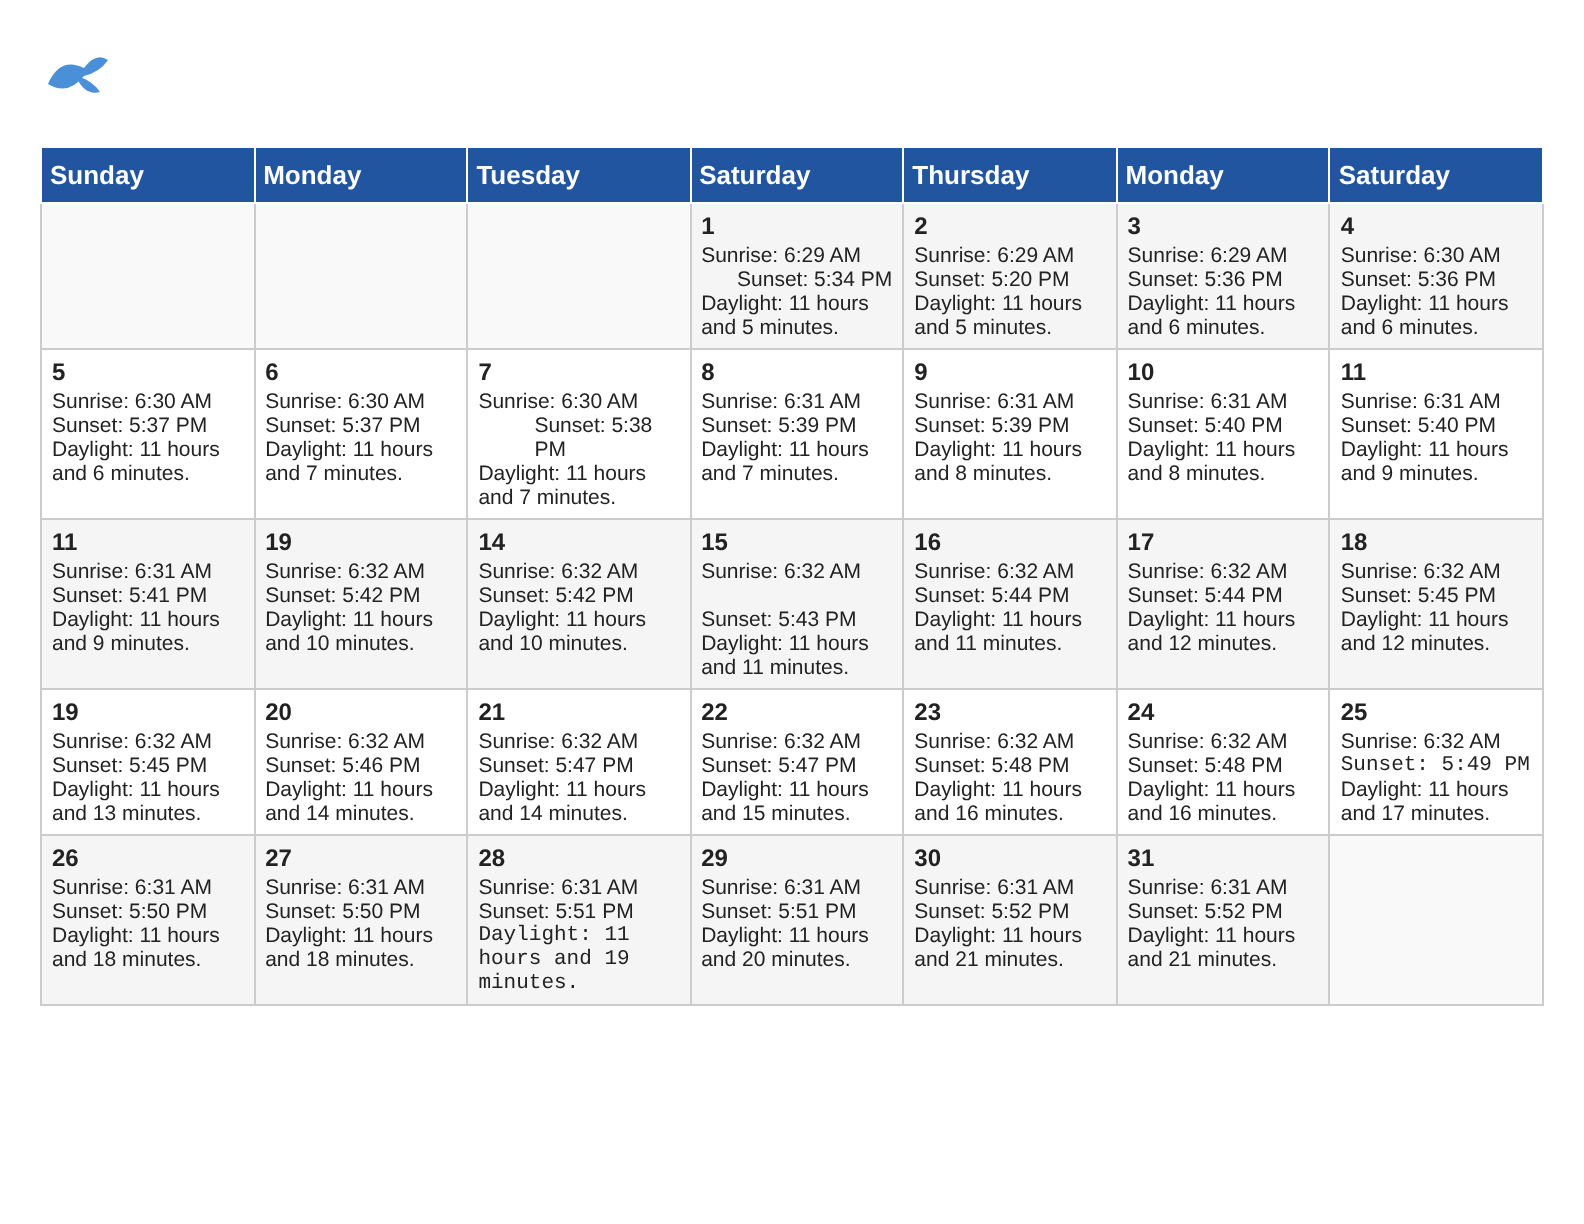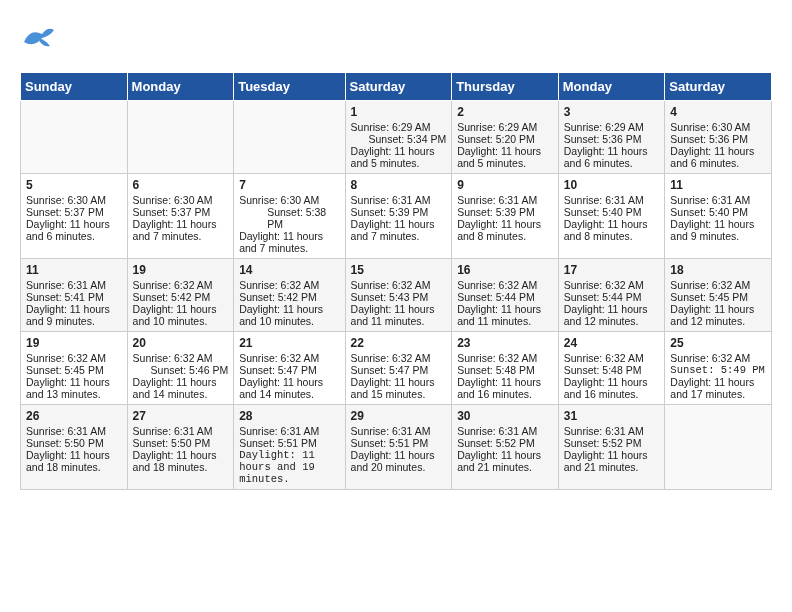--- a/index.html
+++ b/index.html
@@ -214,21 +214,21 @@
         </td>
         <td>
           <span class="day-num">14</span>
           <span style="display: block;">Sunrise: 6:32 AM</span>
           <span style="display: block;">Sunset: 5:42 PM</span>
           <span style="display: block;">Daylight: 11 hours and 10 minutes.</span>
         </td>
         <td>
           <span class="day-num">15</span>
           <span style="display: block;">Sunrise: 6:32 AM</span>
-          <span style="display: block;">Sunset: 5:43 PM</span>
+          <span style="display: block; margin-top: 12px;">Sunset: 5:43 PM</span>
           <span style="display: block;">Daylight: 11 hours and 11 minutes.</span>
         </td>
         <td>
           <span class="day-num">16</span>
           <span style="display: block;">Sunrise: 6:32 AM</span>
           <span style="display: block;">Sunset: 5:44 PM</span>
           <span style="display: block;">Daylight: 11 hours and 11 minutes.</span>
         </td>
         <td>
           <span class="day-num">17</span>
@@ -246,21 +246,21 @@
       <tr>
         <td>
           <span class="day-num">19</span>
           <span style="display: block;">Sunrise: 6:32 AM</span>
           <span style="display: block;">Sunset: 5:45 PM</span>
           <span style="display: block;">Daylight: 11 hours and 13 minutes.</span>
         </td>
         <td>
           <span class="day-num">20</span>
           <span style="display: block;">Sunrise: 6:32 AM</span>
-          <span style="display: block; text-align: right;">Sunset: 5:46 PM</span>
+          <span style="display: block;">Sunset: 5:46 PM</span>
           <span style="display: block;">Daylight: 11 hours and 14 minutes.</span>
         </td>
         <td>
           <span class="day-num">21</span>
           <span style="display: block;">Sunrise: 6:32 AM</span>
           <span style="display: block;">Sunset: 5:47 PM</span>
           <span style="display: block;">Daylight: 11 hours and 14 minutes.</span>
         </td>
         <td>
           <span class="day-num">22</span>

